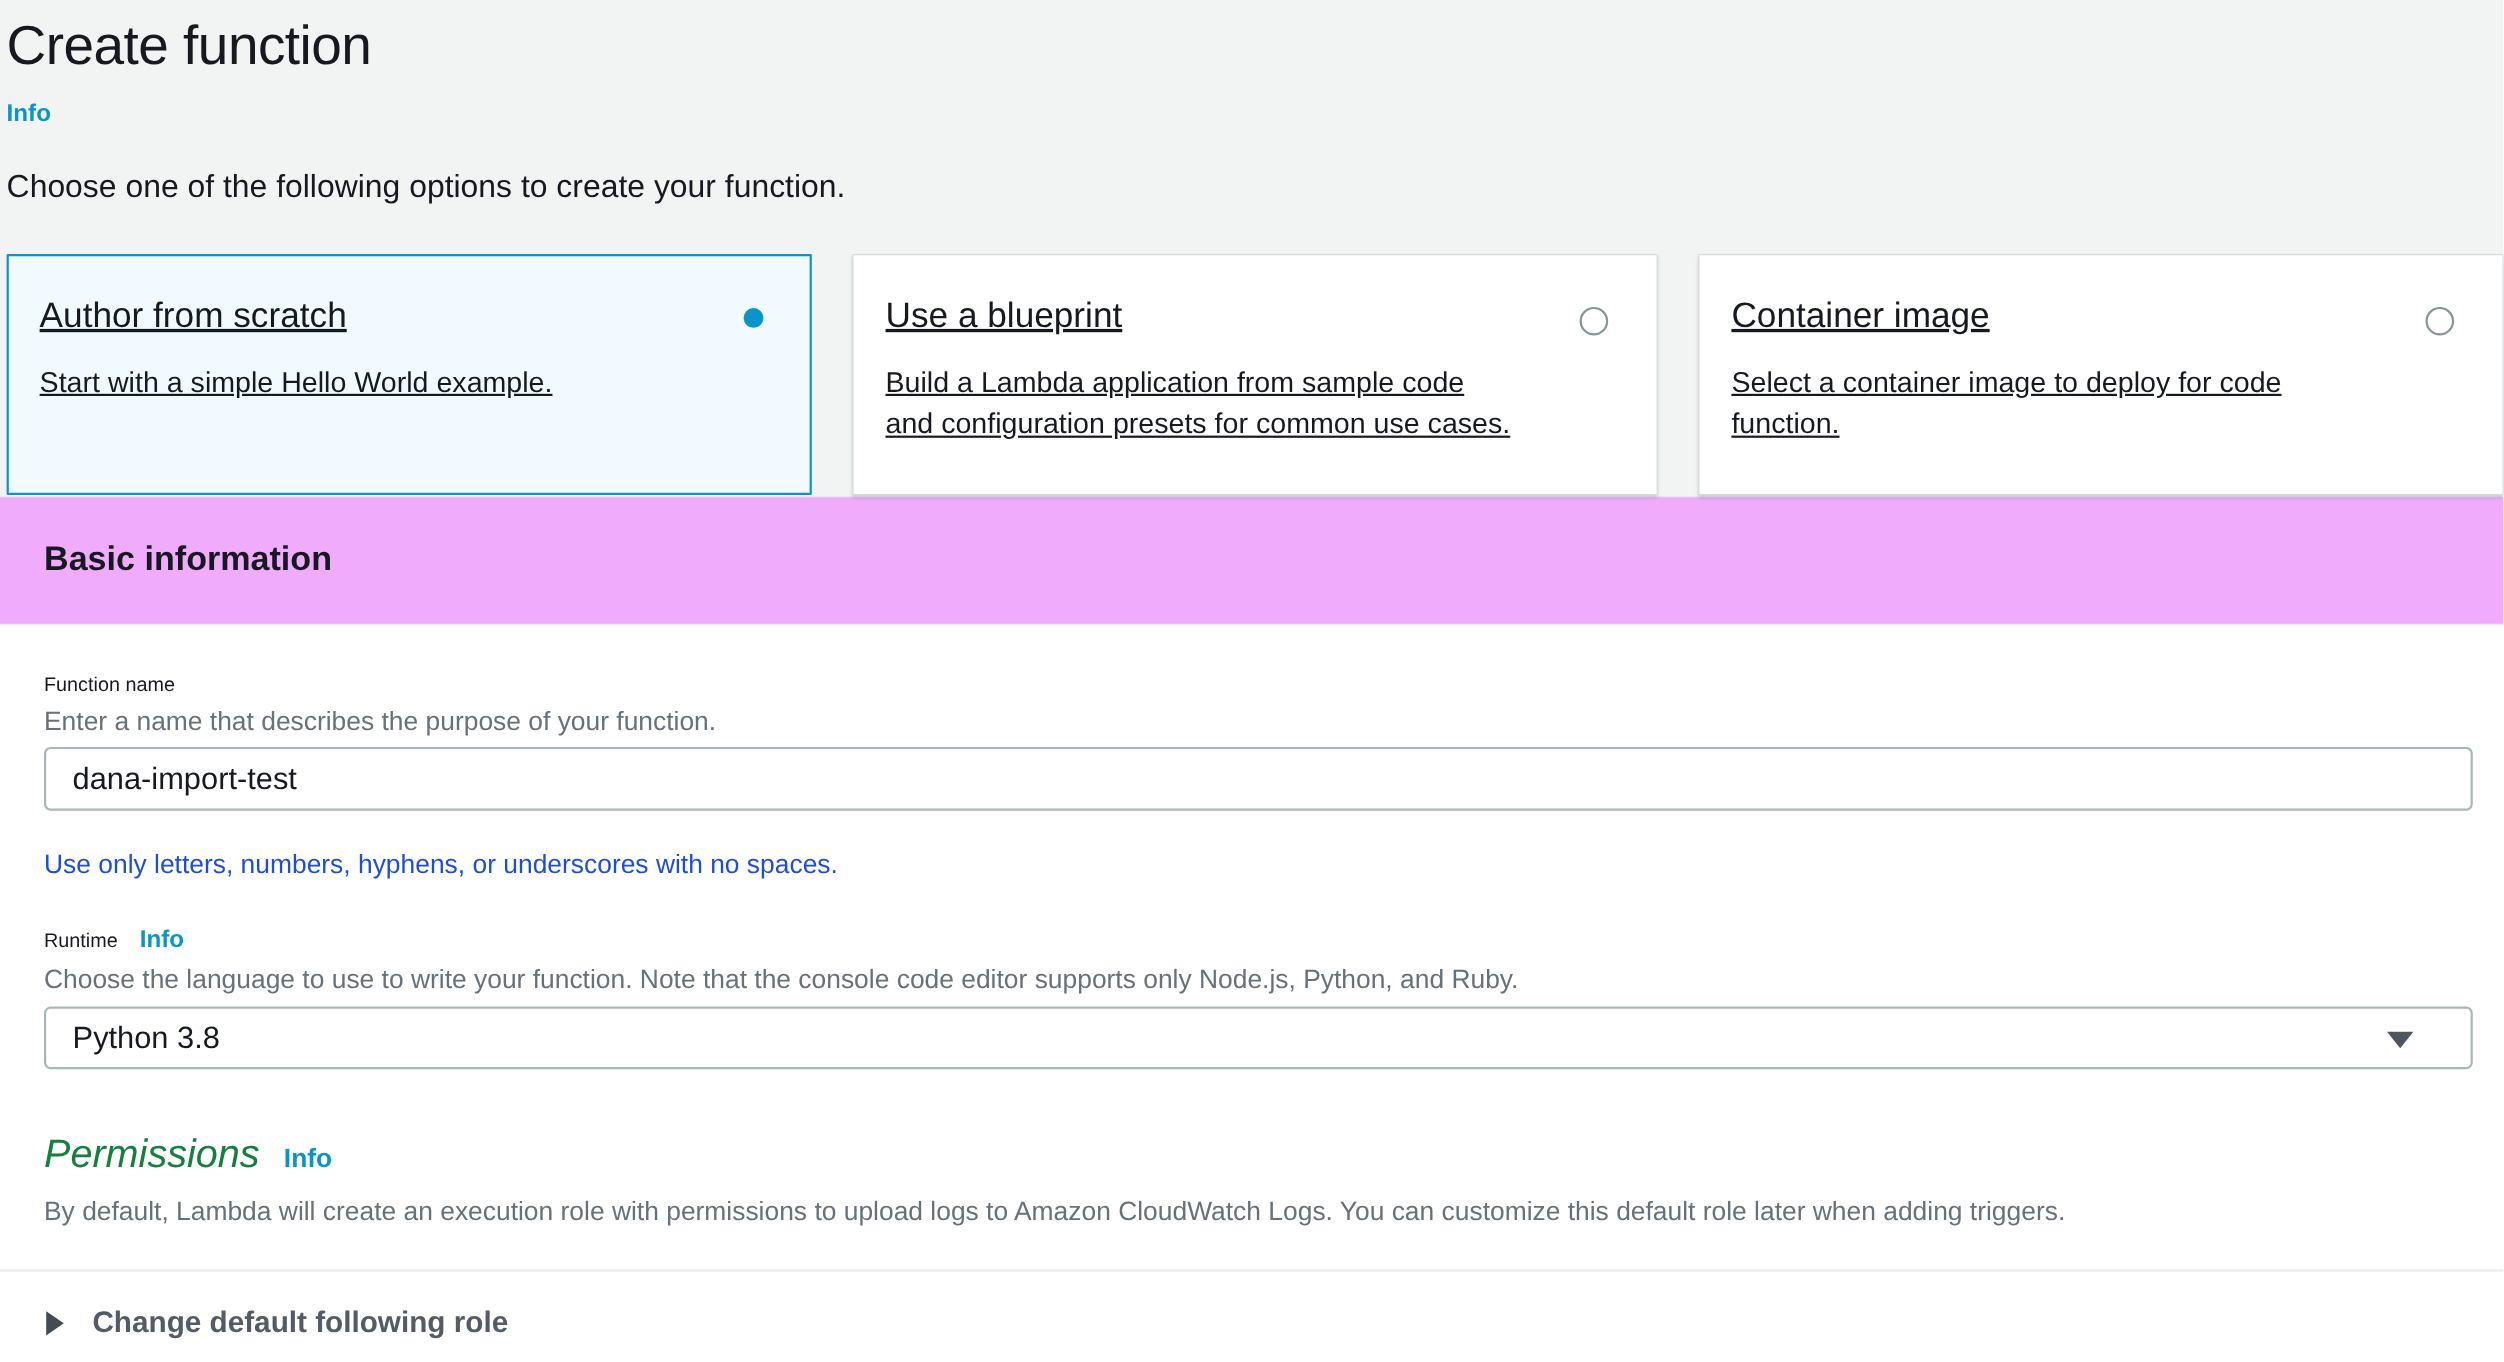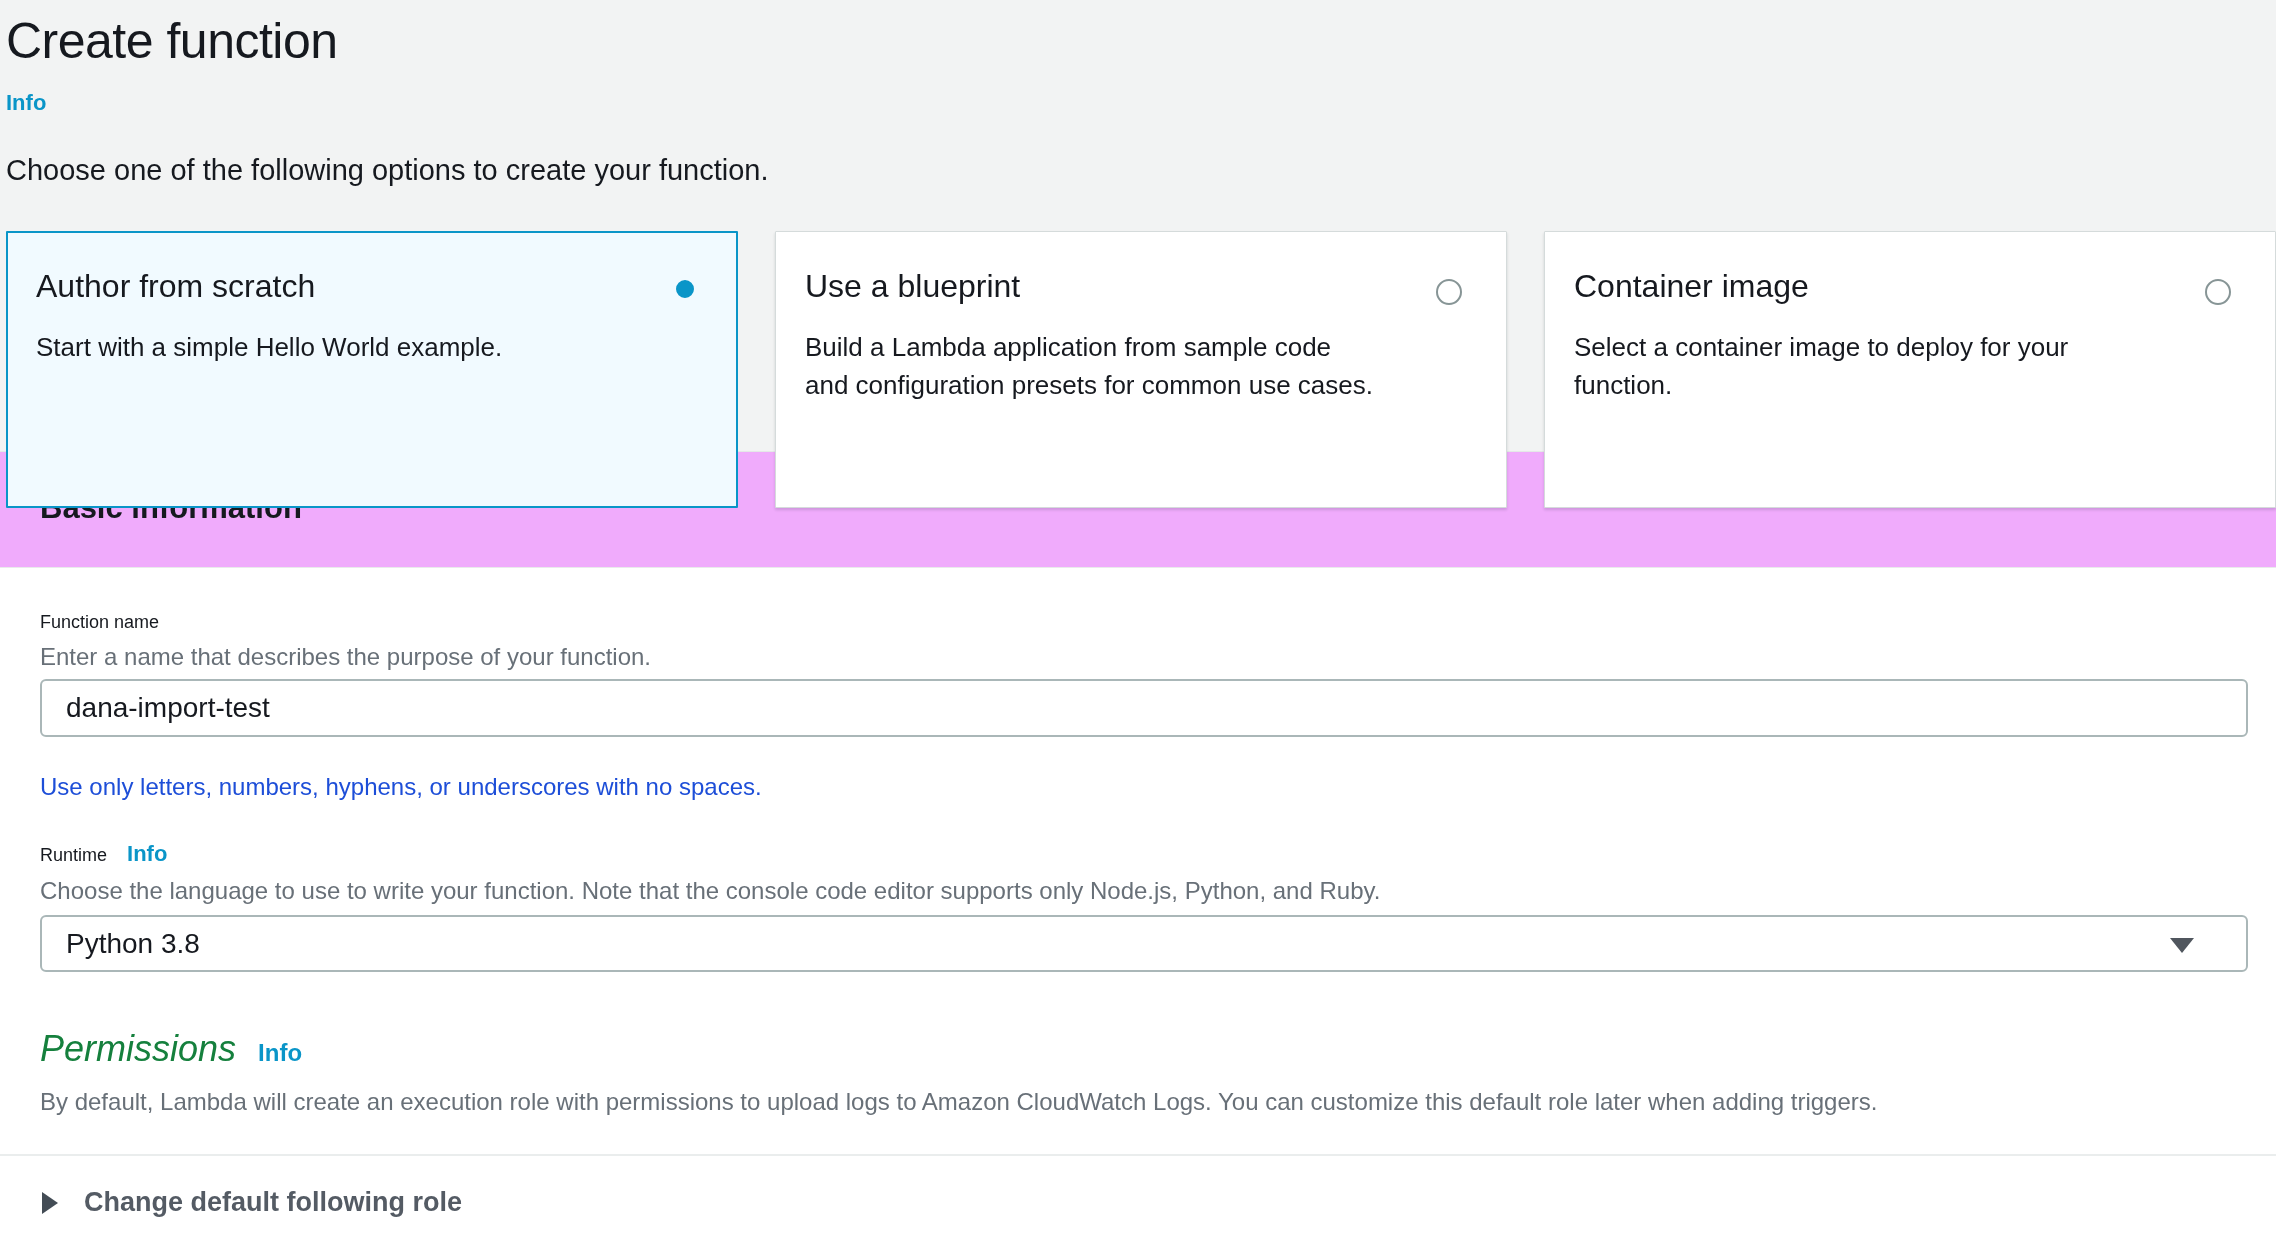--- a/index.html
+++ b/index.html
@@ -23,28 +23,29 @@
   h1.page-title { font-size: 50px; font-weight: 400; letter-spacing: -0.5px; color: #16191f; }
   .info-link {
     color: #0a95c8; font-weight: 700; font-size: 22px;
     text-decoration: none; cursor: pointer;
   }
   .page-subtitle { margin-top: 38px; font-size: 29px; color: #16191f; }
 
   
   .cards-row { display: flex; gap: 37px; margin-top: 44px; padding-left: 0; }
   .option-card {
-    width: 732px; height: 277px;
+    width: 732px; height: 219px;
     background: #ffffff;
     border: 1px solid #d5dbdb;
     border-radius: 1px;
     box-shadow: 0 2px 3px rgba(0,28,36,0.15);
     padding: 36px 44px 0 29px;
     position: relative;
     cursor: pointer;
+    text-decoration: underline;
   }
   .option-card.selected {
     background: #f1faff;
     border: 2px solid #0a95c8;
     box-shadow: none;
     padding: 35px 43px 0 28px;
   }
   .option-card h2 { font-size: 32px; font-weight: 400; color: #16191f; }
   .option-card p { font-size: 26px; line-height: 1.45; margin-top: 24px; color: #16191f; padding-right: 84px; }
   .radio { position: absolute; top: 47px; border-radius: 50%; background: #fff; }
@@ -125,21 +126,21 @@
       <p>Start with a simple Hello World example.</p>
       <span class="radio checked"></span>
     </div>
     <div class="option-card">
       <h2>Use a blueprint</h2>
       <p>Build a Lambda application from sample code and configuration presets for common use cases.</p>
       <span class="radio unchecked"></span>
     </div>
     <div class="option-card">
       <h2>Container image</h2>
-      <p>Select a container image to deploy for your function.</p>
+      <p>Select a container image to deploy for code function.</p>
       <span class="radio unchecked"></span>
     </div>
   </div>
 </div>
 
 <div class="panel-header">
   <h2>Basic information</h2>
 </div>
 
 <div class="form-area">

